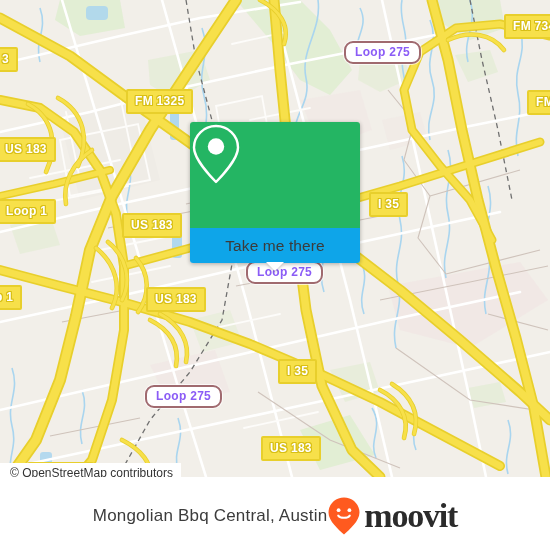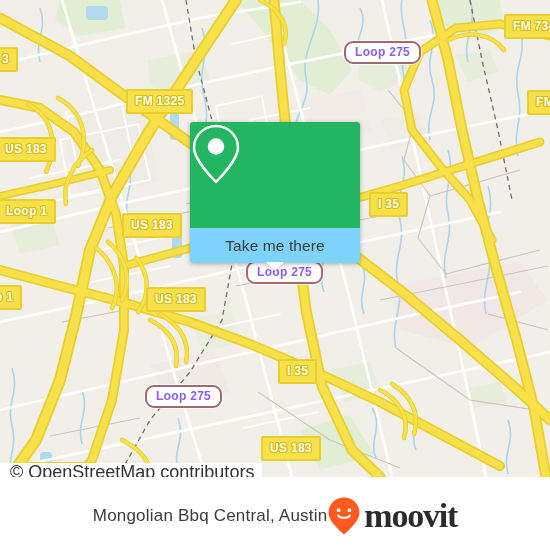--- a/index.html
+++ b/index.html
@@ -77,21 +77,21 @@
   .card-top {
     background: #24b563;
     border-radius: 3px 3px 0 0;
     height: 106px;
     display: flex;
     align-items: center;
     justify-content: center;
   }
   .card-bottom {
     position: relative;
-    background: #7dd3fc;
+    background: #0ea5e9;
     border-radius: 0 0 3px 3px;
     height: 35px;
     display: flex;
     align-items: center;
     justify-content: center;
   }
   .card-bottom .label {
     font-size: 15.5px;
     color: #3b3b3b;
     font-family: "Liberation Sans", sans-serif;
@@ -112,21 +112,21 @@
   
   .attrib {
     position: absolute;
     left: 0;
     top: 463px;
     height: 19px;
     padding: 0 8px 0 10px;
     display: flex;
     align-items: center;
     background: #ffffff;
-    font-size: 18px;
+    font-size: 12px;
     color: #333333;
     font-family: "Liberation Sans", sans-serif;
     z-index: 30;
   }
 
   
   .footer {
     position: absolute;
     left: 0;
     top: 479px;

